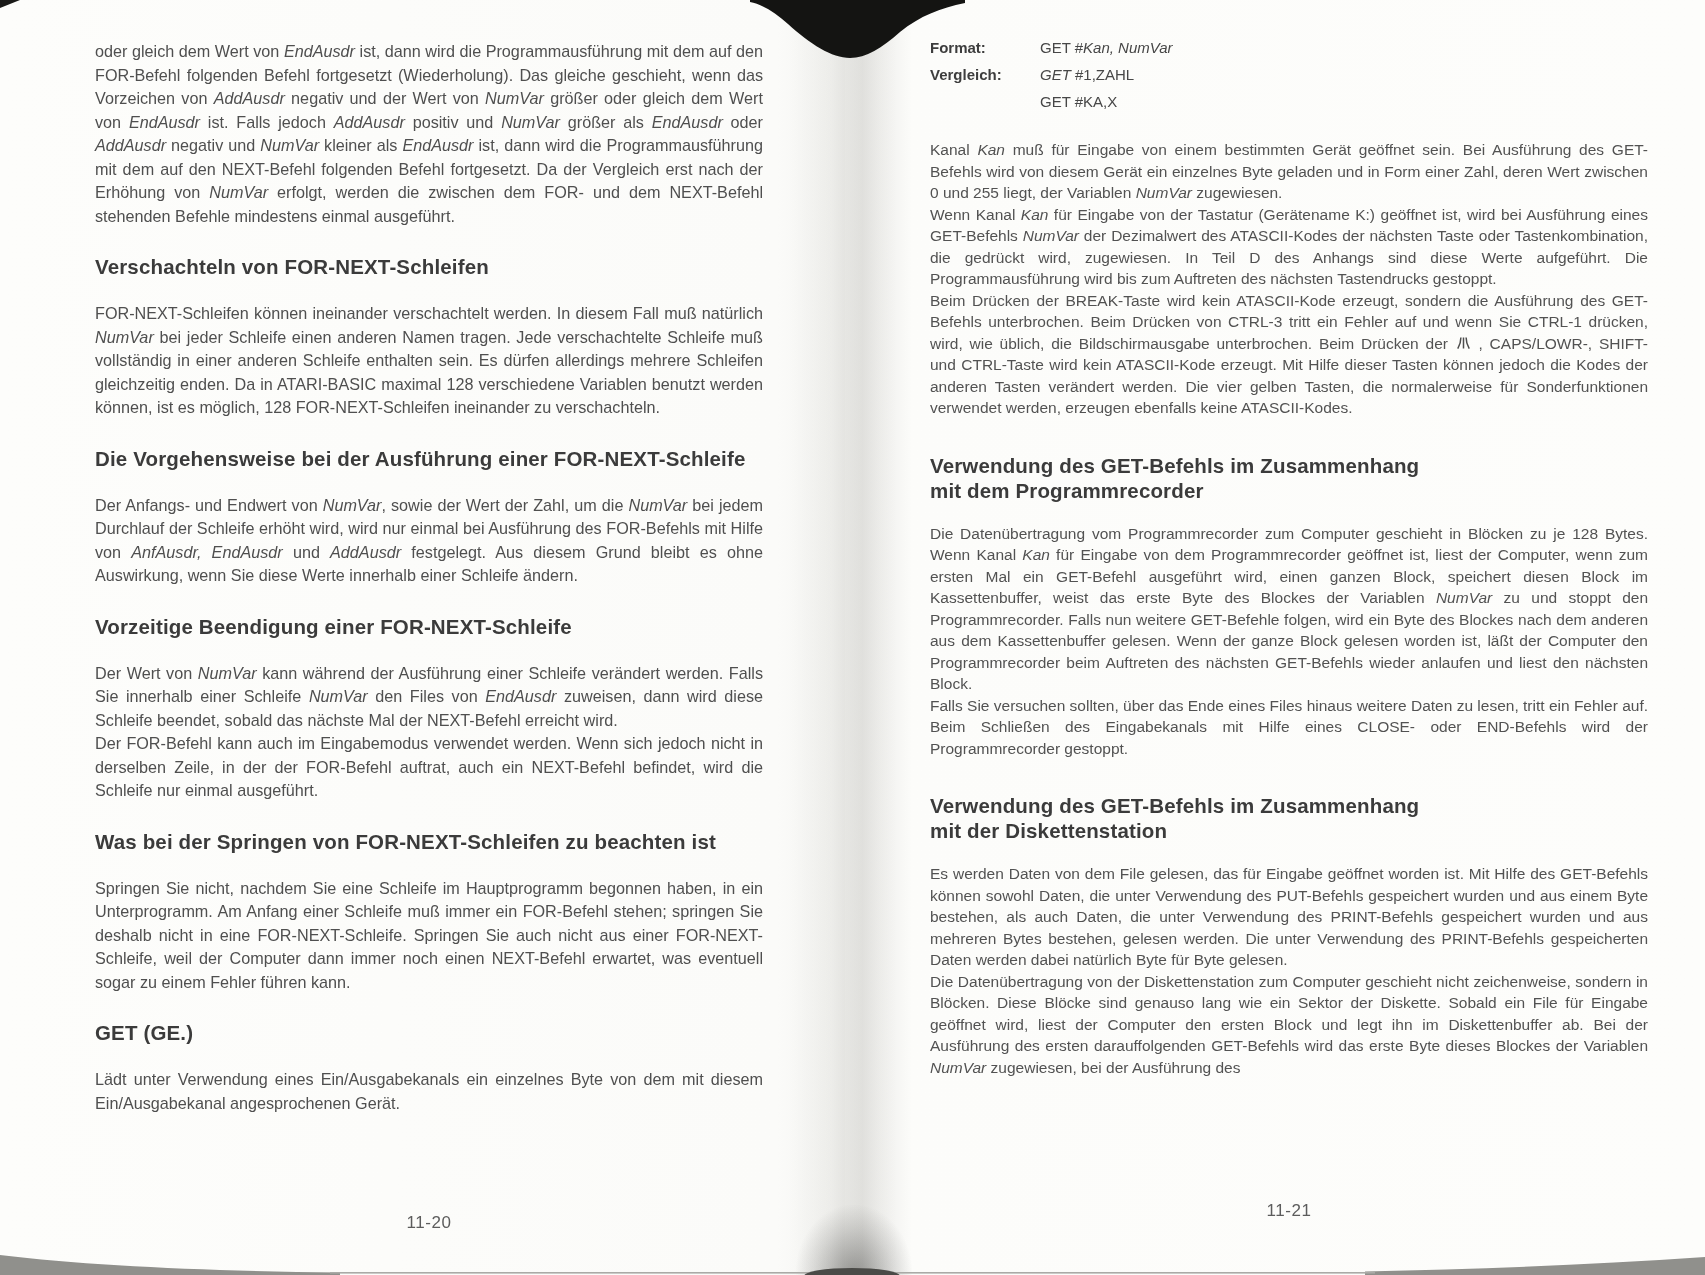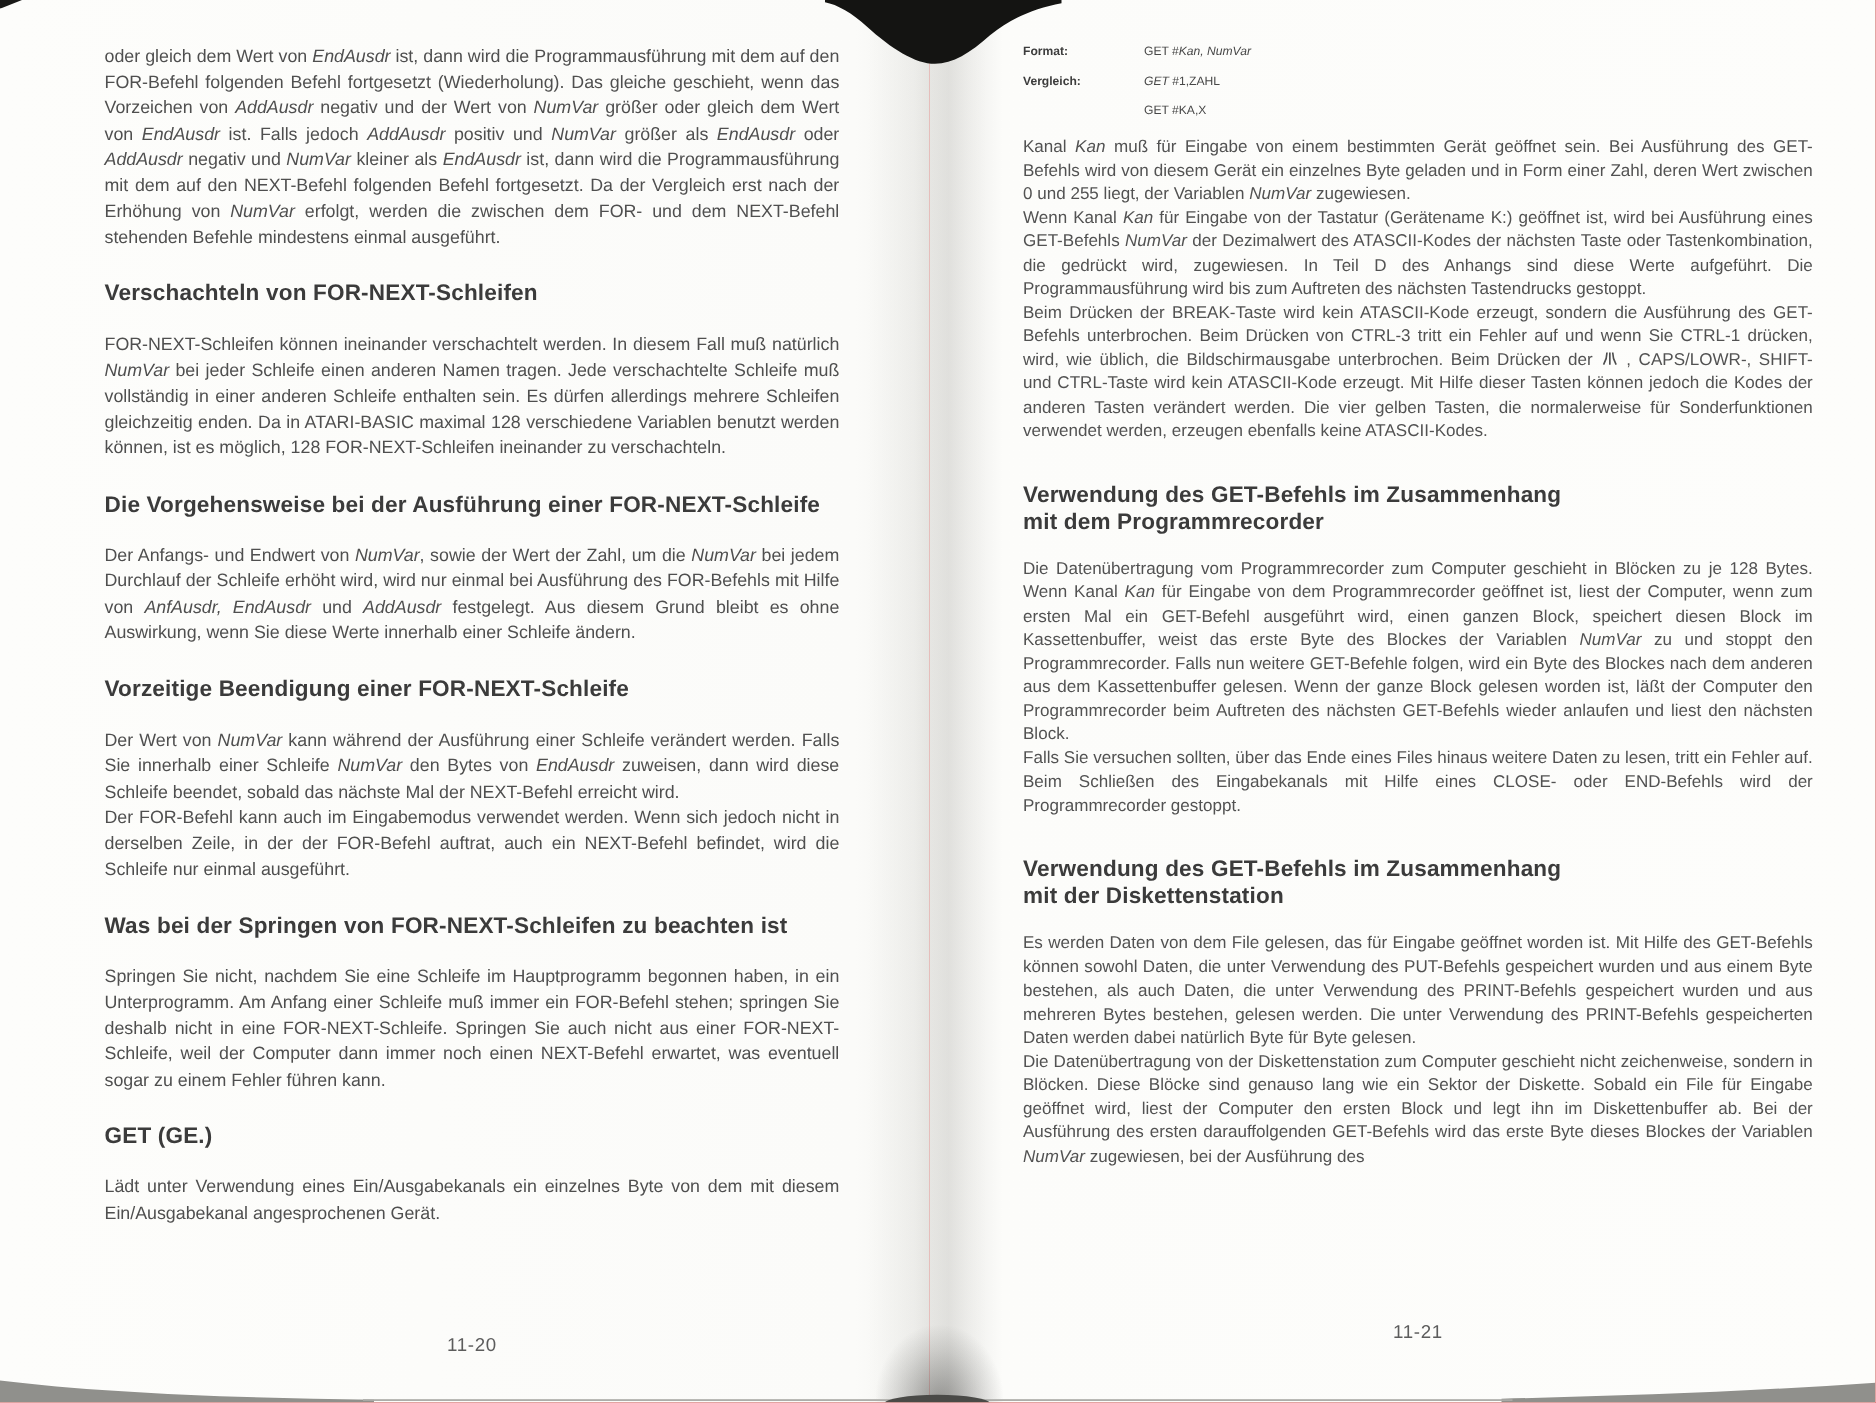--- a/index.html
+++ b/index.html
@@ -1,40 +1,40 @@
 <!DOCTYPE html>
 <html lang="de"><head>
 <meta charset="utf-8">
 <style>
   *{box-sizing:border-box;}
   html,body{margin:0;padding:0;background:#d8d8d4;}
   .canvas{
     position:relative;width:1705px;height:1275px;margin:0 auto;
-    background:#ef4444;overflow:hidden;
+    background:#a3a3a3;overflow:hidden;
     font-family:"Liberation Sans","DejaVu Sans",sans-serif;color:#4f4f4f;
   }
   .page{position:absolute;top:0;height:100%;}
   .page-left{left:0;width:845px;background:linear-gradient(90deg,#fdfdfb 0%,#fbfbf9 92%,#f2f2ef 100%);}
   .page-right{left:845px;width:860px;background:linear-gradient(90deg,#f4f4f1 0%,#fcfcfa 6%,#fdfdfb 100%);}
   .col{position:absolute;top:40px;left:95px;width:668px;}
   .page-right .col{top:34px;left:85px;width:718px;}
 
   .col p.body{
     font-size:16.2px;line-height:23.5px;text-align:justify;
     margin:0;color:#4f4f4f;hyphens:auto;-webkit-hyphens:auto;
   }
   .page-right .col p.body{font-size:15.5px;line-height:21.5px;color:#525252;}
   .col h2.head{
     font-size:20.5px;line-height:26px;font-weight:700;color:#3b3b3b;
     margin:26px 0 22px;letter-spacing:0.15px;
   }
   .page-right .col h2.head{margin:34px 0 20px;line-height:25px;}
   .col > :first-child{margin-top:0;}
 
-  .fmt{margin:2px 0 8px;font-size:11px;color:#3f3f3f;}
+  .fmt{margin:2px 0 24px;font-size:15px;color:#3f3f3f;}
   .fmt-row{display:flex;line-height:27px;}
   .fmt-label{width:110px;flex:none;font-weight:700;color:#3d3d3d;}
   .fmt-value{color:#474747;}
 
   .it{font-style:italic;}
   .atari{display:inline-block;margin:0 2px;}
   .atari svg{display:inline-block;vertical-align:-1px;}
 
   .pagenum{
     position:absolute;bottom:42px;left:95px;width:668px;text-align:center;
@@ -65,21 +65,21 @@
 <div class="canvas">
 
   <section class="page page-left" lang="de">
     <div class="col">
         <p class="body"><span>oder gleich dem Wert von </span><span class="it">EndAusdr</span><span> ist, dann wird die Programmausführung mit dem auf den FOR-Befehl folgenden Befehl fortgesetzt (Wiederholung). Das gleiche geschieht, wenn das Vorzeichen von </span><span class="it">AddAusdr</span><span> negativ und der Wert von </span><span class="it">NumVar</span><span> größer oder gleich dem Wert von </span><span class="it">EndAusdr</span><span> ist. Falls jedoch </span><span class="it">AddAusdr</span><span> positiv und </span><span class="it">NumVar</span><span> größer als </span><span class="it">EndAusdr</span><span> oder </span><span class="it">AddAusdr</span><span> negativ und </span><span class="it">NumVar</span><span> kleiner als </span><span class="it">EndAusdr</span><span> ist, dann wird die Programmausführung mit dem auf den NEXT-Befehl folgenden Befehl fortgesetzt. Da der Vergleich erst nach der Erhöhung von </span><span class="it">NumVar</span><span> erfolgt, werden die zwischen dem FOR- und dem NEXT-Befehl stehenden Befehle mindestens einmal ausgeführt.</span></p>
         <h2 class="head">Verschachteln von FOR-NEXT-Schleifen</h2>
         <p class="body"><span>FOR-NEXT-Schleifen können ineinander verschachtelt werden. In diesem Fall muß natürlich </span><span class="it">NumVar</span><span> bei jeder Schleife einen anderen Namen tragen. Jede verschachtelte Schleife muß vollständig in einer anderen Schleife enthalten sein. Es dürfen allerdings mehrere Schleifen gleichzeitig enden. Da in ATARI-BASIC maximal 128 verschiedene Variablen benutzt werden können, ist es möglich, 128 FOR-NEXT-Schleifen ineinander zu verschachteln.</span></p>
         <h2 class="head">Die Vorgehensweise bei der Ausführung einer FOR-NEXT-Schleife</h2>
         <p class="body"><span>Der Anfangs- und Endwert von </span><span class="it">NumVar</span><span>, sowie der Wert der Zahl, um die </span><span class="it">NumVar</span><span> bei jedem Durchlauf der Schleife erhöht wird, wird nur einmal bei Ausführung des FOR-Befehls mit Hilfe von </span><span class="it">AnfAusdr, EndAusdr</span><span> und </span><span class="it">AddAusdr</span><span> festgelegt. Aus diesem Grund bleibt es ohne Auswirkung, wenn Sie diese Werte innerhalb einer Schleife ändern.</span></p>
         <h2 class="head">Vorzeitige Beendigung einer FOR-NEXT-Schleife</h2>
-        <p class="body"><span>Der Wert von </span><span class="it">NumVar</span><span> kann während der Ausführung einer Schleife verändert werden. Falls Sie innerhalb einer Schleife </span><span class="it">NumVar</span><span> den Bytes von </span><span class="it">EndAusdr</span><span> zuweisen, dann wird diese Schleife beendet, sobald das nächste Mal der NEXT-Befehl erreicht wird.</span></p>
+        <p class="body"><span>Der Wert von </span><span class="it">NumVar</span><span> kann während der Ausführung einer Schleife verändert werden. Falls Sie innerhalb einer Schleife </span><span class="it">NumVar</span><span> den Files von </span><span class="it">EndAusdr</span><span> zuweisen, dann wird diese Schleife beendet, sobald das nächste Mal der NEXT-Befehl erreicht wird.</span></p>
         <p class="body"><span>Der FOR-Befehl kann auch im Eingabemodus verwendet werden. Wenn sich jedoch nicht in derselben Zeile, in der der FOR-Befehl auftrat, auch ein NEXT-Befehl befindet, wird die Schleife nur einmal ausgeführt.</span></p>
         <h2 class="head">Was bei der Springen von FOR-NEXT-Schleifen zu beachten ist</h2>
         <p class="body"><span>Springen Sie nicht, nachdem Sie eine Schleife im Hauptprogramm begonnen haben, in ein Unterprogramm. Am Anfang einer Schleife muß immer ein FOR-Befehl stehen; springen Sie deshalb nicht in eine FOR-NEXT-Schleife. Springen Sie auch nicht aus einer FOR-NEXT-Schleife, weil der Computer dann immer noch einen NEXT-Befehl erwartet, was eventuell sogar zu einem Fehler führen kann.</span></p>
         <h2 class="head">GET (GE.)</h2>
         <p class="body"><span>Lädt unter Verwendung eines Ein/Ausgabekanals ein einzelnes Byte von dem mit diesem Ein/Ausgabekanal angesprochenen Gerät.</span></p>
       </div>
     <div class="pagenum">11-20</div>
   </section>
 
   <section class="page page-right" lang="de">

